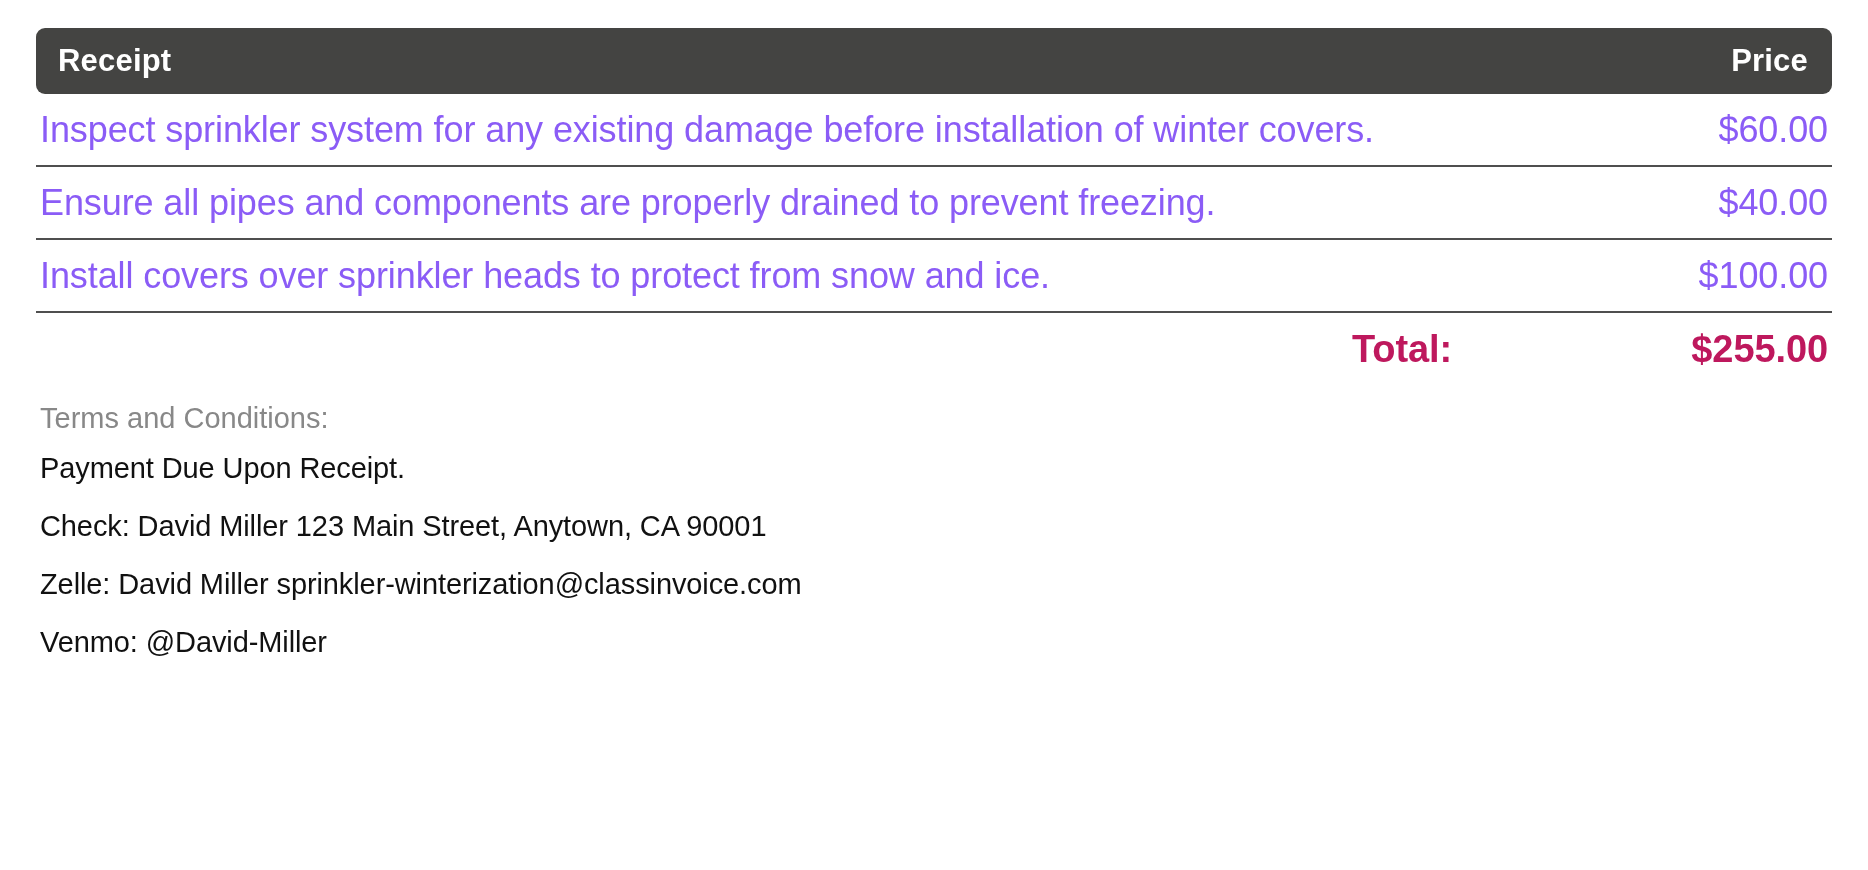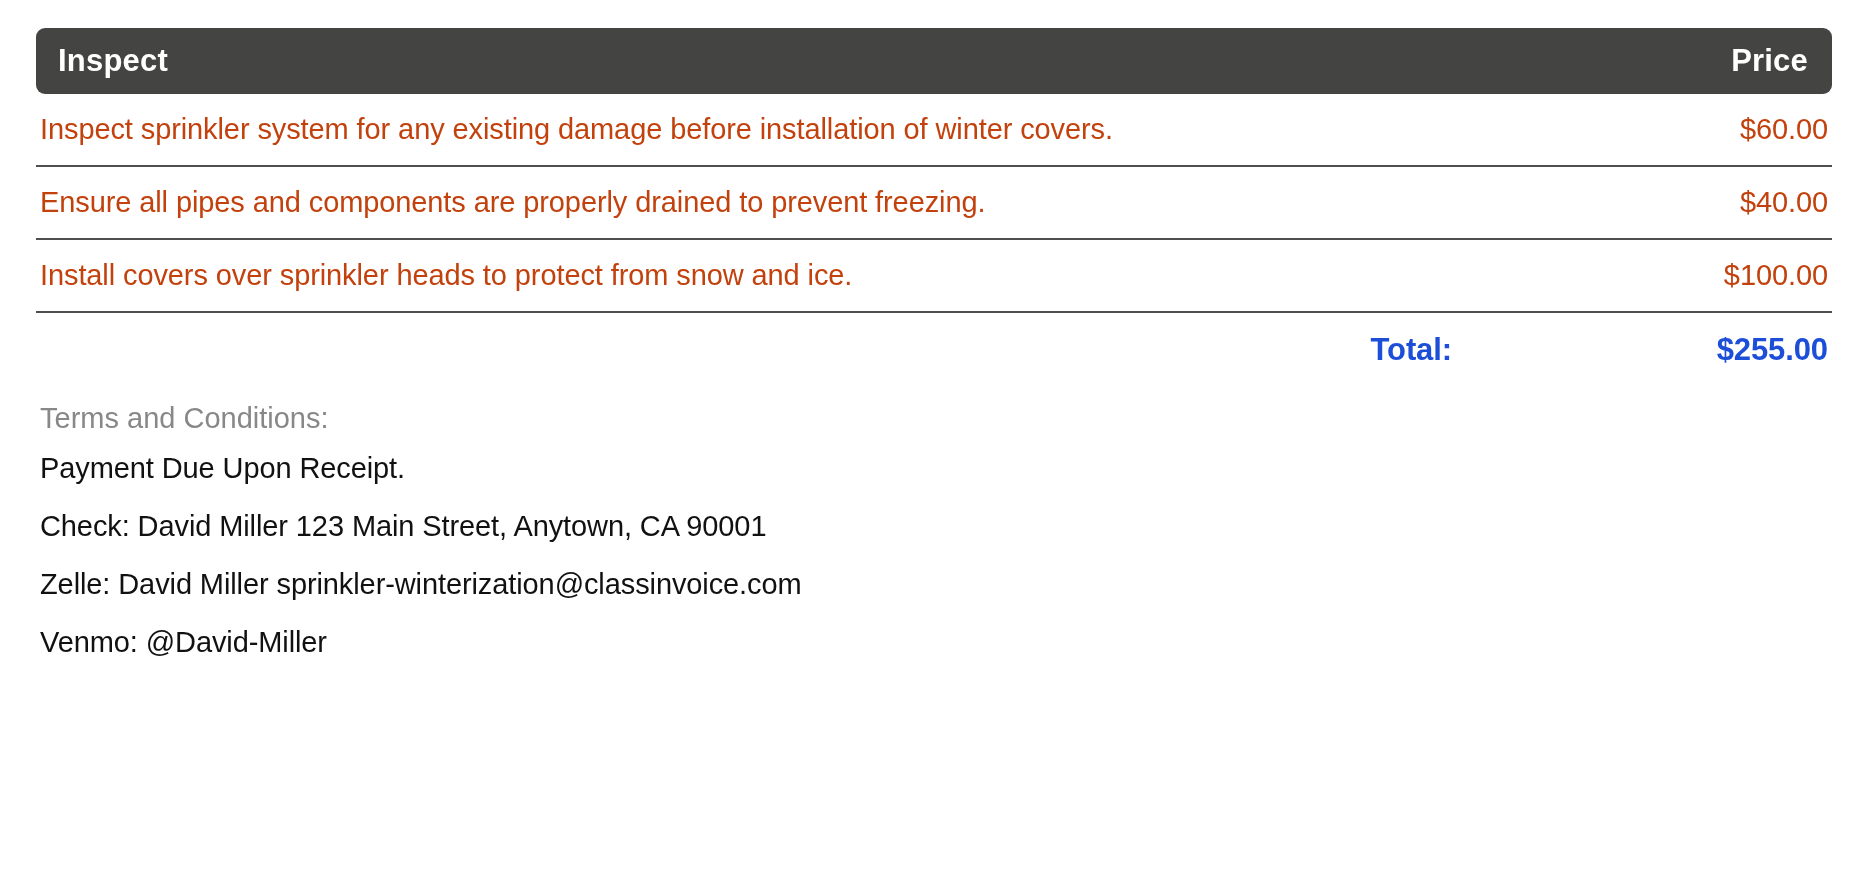--- a/index.html
+++ b/index.html
@@ -56,43 +56,43 @@
     border-top-right-radius: 9px;
     border-bottom-right-radius: 9px;
     padding-right: 24px;
   }
 
   tbody tr.svc-row {
     border-bottom: 2px solid #4f4f4f;
   }
 
   tbody td {
-    font-size: 29px;
-    color: #c2410c;
+    font-size: 36px;
+    color: #8b5cf6;
     font-weight: 400;
     height: 71px;
     vertical-align: middle;
     padding: 0;
     letter-spacing: -0.1px;
   }
   tbody td.td-desc {
     text-align: left;
     padding-left: 4px;
     white-space: nowrap;
   }
   tbody td.td-price {
     text-align: right;
     padding-right: 4px;
     white-space: nowrap;
   }
 
   tbody tr.total-row td {
-    font-size: 31px;
+    font-size: 38px;
     font-weight: 700;
-    color: #1d4ed8;
+    color: #be185d;
     height: 73px;
     border-bottom: none;
     vertical-align: middle;
   }
   tbody tr.total-row td.total-label {
     text-align: right;
     padding-right: 60px;
   }
   tbody tr.total-row td.total-value {
     text-align: right;
@@ -125,21 +125,21 @@
 
 <div class="page">
 
   <table class="svc-table">
     <colgroup>
       <col class="c-desc">
       <col class="c-price">
     </colgroup>
     <thead>
       <tr>
-        <th class="th-desc">Inspect</th>
+        <th class="th-desc">Receipt</th>
         <th class="th-price">Price</th>
       </tr>
     </thead>
     <tbody>
       <tr class="svc-row">
         <td class="td-desc">Inspect sprinkler system for any existing damage before installation of winter covers.</td>
         <td class="td-price">$60.00</td>
       </tr>
       <tr class="svc-row">
         <td class="td-desc">Ensure all pipes and components are properly drained to prevent freezing.</td>

